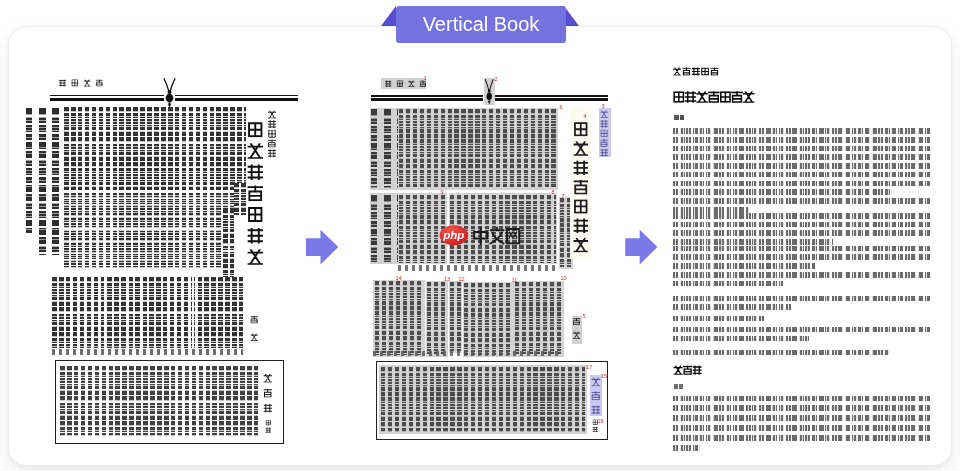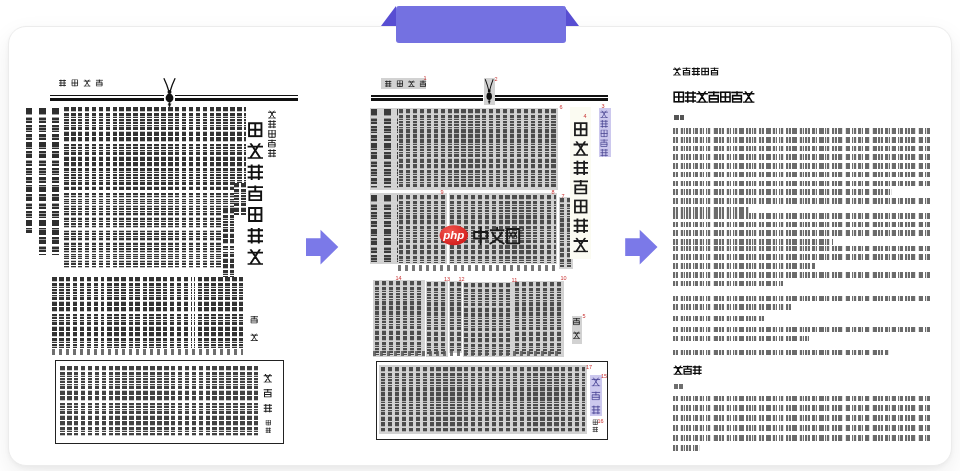--- a/index.html
+++ b/index.html
@@ -39,20 +39,21 @@
 <div class="abs" style="left:8px;top:26px;width:942px;height:438px;background:#fff;border:1px solid #ececec;border-radius:18px;box-shadow:0 2px 4px rgba(0,0,0,.04),0 10px 26px rgba(0,0,0,.07);"></div>
 
 <svg class="abs" style="left:378px;top:4px" width="204" height="42" viewBox="0 0 204 42">
 <polygon points="18,2 18,22 3,22" fill="#584ed2"></polygon>
 
 <polygon points="186,2 201,22 186,22" fill="#584ed2"></polygon>
 </svg>
 
 <div class="abs" style="left:396px;top:6px;width:170px;height:37px;background:#7471e1;border-radius:3px;"></div>
 
+<div class="abs" style="left:396px;top:6px;width:170px;height:37px;line-height:37px;text-align:center;color:#fff;font-size:20px;letter-spacing:0;">Vertical Book</div>
 
 <div class="abs" style="left:50px;top:95px;width:113.5px;height:1.4px;background:#111"></div>
 <div class="abs" style="left:174.5px;top:95px;width:123.5px;height:1.4px;background:#111"></div>
 
 <div class="abs" style="left:50px;top:98.3px;width:113.5px;height:2.6px;background:#111"></div>
 <div class="abs" style="left:174.5px;top:98.3px;width:123.5px;height:2.6px;background:#111"></div>
 
 <div class="vs" style="left:26px;top:108px;width:36px;height:147px"></div>
 
 <div class="abs" style="left:26px;top:233px;width:12px;height:22px;background:#fff"></div>

